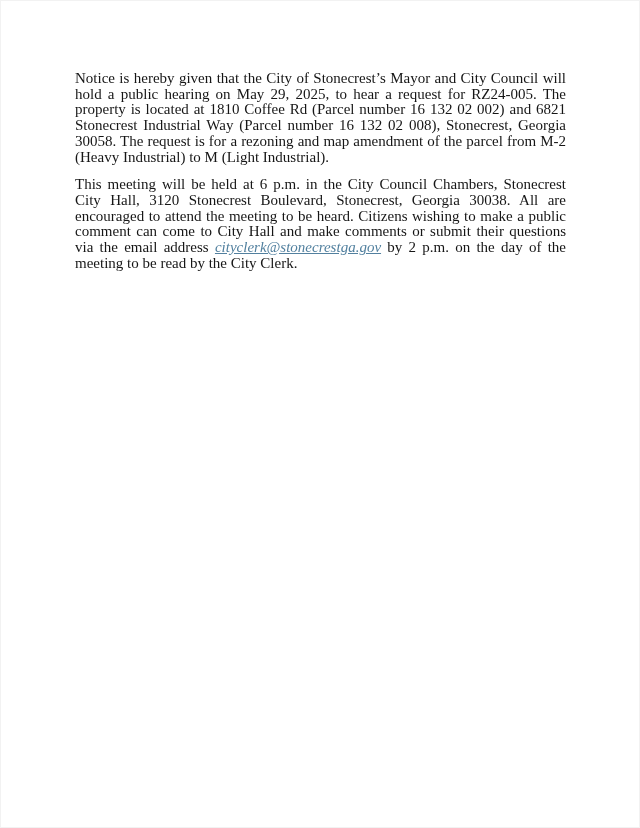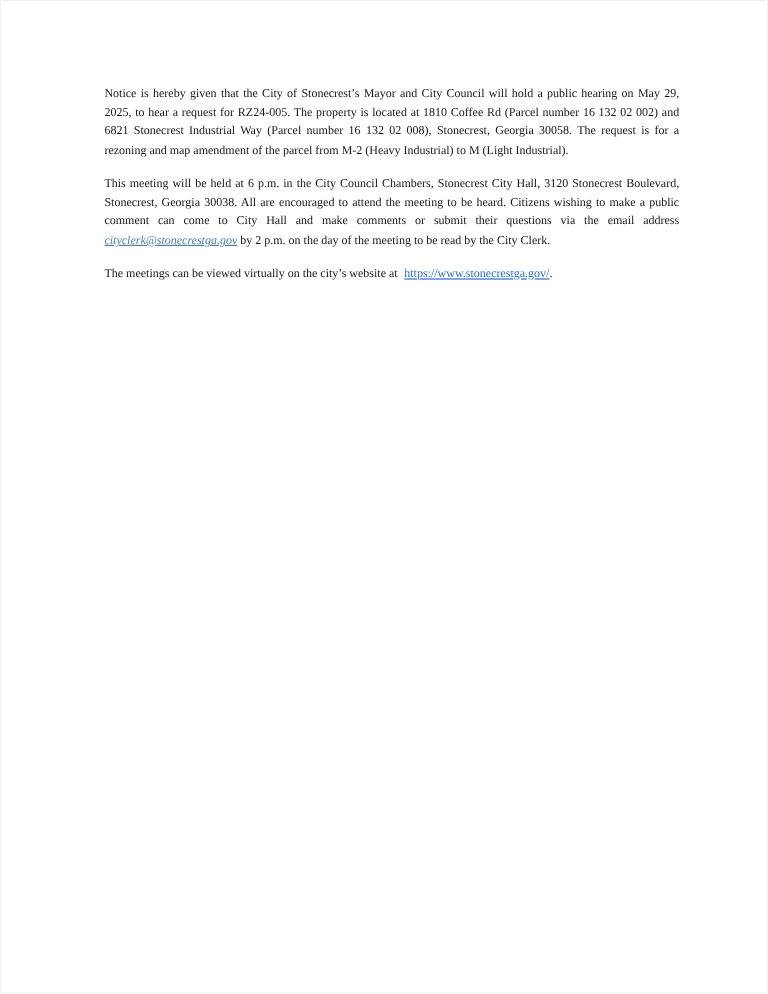--- a/index.html
+++ b/index.html
@@ -22,23 +22,23 @@
   .doc-title {
     margin: 0 0 12px 0;
     font-family: "Liberation Serif", serif;
     font-size: 12.6px;
     line-height: 15px;
     font-weight: bold;
     text-align: center;
     color: var(--text-color, #161616);
   }
   .doc-paragraph {
-    margin: 0 0 12px 12px;
+    margin: 0 0 12px 0;
     font-family: "Liberation Serif", serif;
-    font-size: 10px;
+    font-size: 15px;
     line-height: 15.7px;
     text-align: justify;
     color: var(--text-color, #161616);
   }
   a.doc-link {
     text-decoration: underline;
     cursor: pointer;
   }
   a.email-link {
     color: var(--email-link-color, #52809f);
@@ -49,15 +49,14 @@
     margin-left: 3px;
   }
 </style>
 </head>
 <body>
 
 <div class="page">
   <div id="paragraphs">
       <p class="doc-paragraph"><span>Notice is hereby given that the City of Stonecrest’s Mayor and City Council will hold a public hearing on May 29, 2025, to hear a request for RZ24-005. The property is located at 1810 Coffee Rd (Parcel number 16 132 02 002) and 6821 Stonecrest Industrial Way (Parcel number 16 132 02 008), Stonecrest, Georgia 30058. The request is for a rezoning and map amendment of the parcel from M-2 (Heavy Industrial) to M (Light Industrial).</span></p>
       <p class="doc-paragraph"><span>This meeting will be held at 6 p.m. in the City Council Chambers, Stonecrest City Hall, 3120 Stonecrest Boulevard, Stonecrest, Georgia 30038. All are encouraged to attend the meeting to be heard. Citizens wishing to make a public comment can come to City Hall and make comments or submit their questions via the email address </span><a href="#" class="doc-link email-link">cityclerk@stonecrestga.gov</a><span> by 2 p.m. on the day of the meeting to be read by the City Clerk.</span></p>
-      <p class="doc-paragraph"><span>The meetings can be viewed virtually on the city’s website at </span><a href="#" class="doc-link web-link">https://www.stonecrestga.gov/</a><span>.</span></p>
     </div>
 </div>
 
 </body></html>

